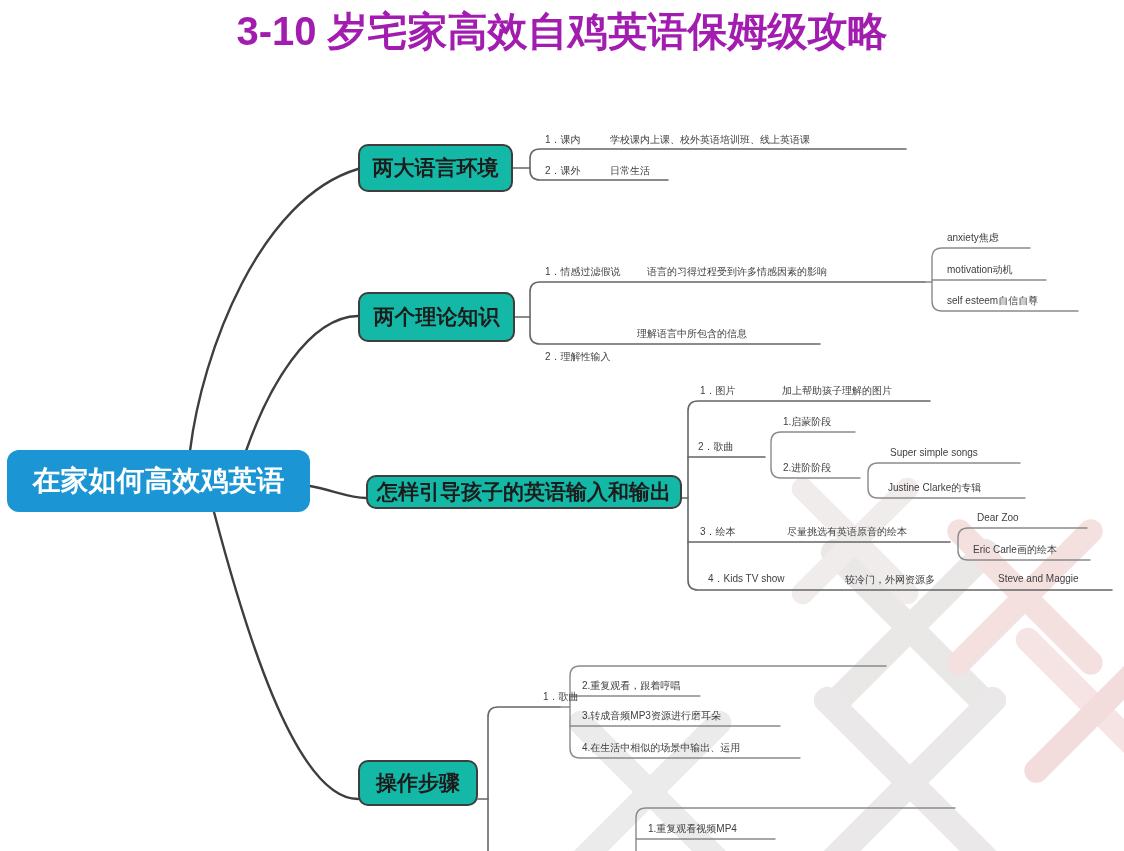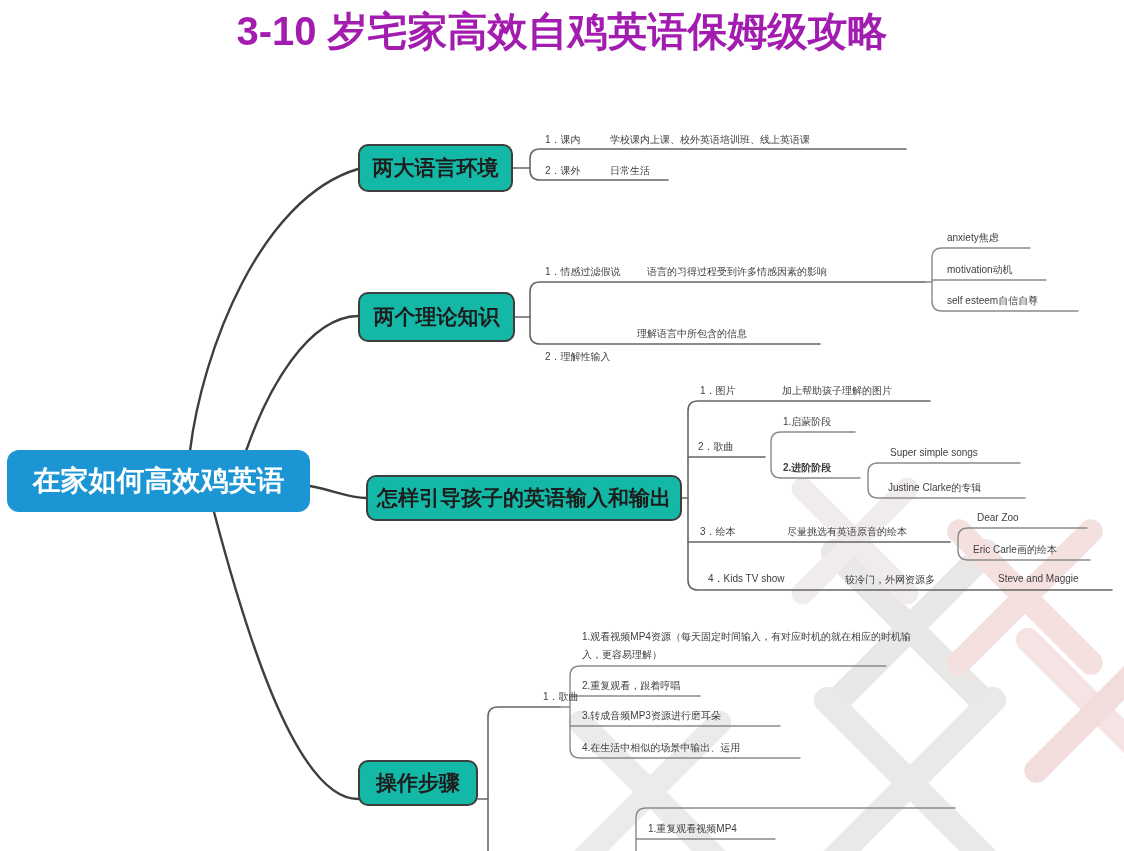--- a/index.html
+++ b/index.html
@@ -85,52 +85,51 @@
   </svg>
 
   <div class="layer-text">
 
     <div class="title">3-10 岁宅家高效自鸡英语保姆级攻略</div>
 
     <div class="root">在家如何高效鸡英语</div>
 
     <div class="topic" style="left:358px;top:144px;width:155px;height:48px;">两大语言环境</div>
     <div class="topic" style="left:358px;top:292px;width:157px;height:50px;">两个理论知识</div>
-    <div class="topic" style="left:366px;top:475px;width:316px;height:46px;">怎样引导孩子的英语输入和输出</div>
+    <div class="topic" style="left:366px;top:475px;width:316px;height:34px;">怎样引导孩子的英语输入和输出</div>
     <div class="topic" style="left:358px;top:760px;width:120px;height:46px;">操作步骤</div>
 
     <div class="t" style="left:545px;top:131px;">1．课内</div>
     <div class="t" style="left:610px;top:131px;">学校课内上课、校外英语培训班、线上英语课</div>
     <div class="t" style="left:545px;top:162px;">2．课外</div>
     <div class="t" style="left:610px;top:162px;">日常生活</div>
 
     <div class="t" style="left:545px;top:263px;">1．情感过滤假说</div>
     <div class="t" style="left:647px;top:263px;">语言的习得过程受到许多情感因素的影响</div>
     <div class="t" style="left:947px;top:229px;">anxiety焦虑</div>
     <div class="t" style="left:947px;top:261px;">motivation动机</div>
     <div class="t" style="left:947px;top:292px;">self esteem自信自尊</div>
     <div class="t" style="left:545px;top:325px;margin-top:23px;">2．理解性输入</div>
     <div class="t" style="left:637px;top:325px;">理解语言中所包含的信息</div>
 
     <div class="t" style="left:700px;top:382px;">1．图片</div>
     <div class="t" style="left:782px;top:382px;">加上帮助孩子理解的图片</div>
     <div class="t" style="left:698px;top:438px;">2．歌曲</div>
     <div class="t" style="left:783px;top:413px;">1.启蒙阶段</div>
-    <div class="t" style="left:783px;top:459px;font-weight:bold;">2.进阶阶段</div>
+    <div class="t" style="left:783px;top:459px;">2.进阶阶段</div>
     <div class="t" style="left:890px;top:444px;">Super simple songs</div>
     <div class="t" style="left:888px;top:479px;">Justine Clarke的专辑</div>
     <div class="t" style="left:700px;top:523px;">3．绘本</div>
     <div class="t" style="left:787px;top:523px;">尽量挑选有英语原音的绘本</div>
     <div class="t" style="left:977px;top:509px;">Dear Zoo</div>
     <div class="t" style="left:973px;top:541px;">Eric Carle画的绘本</div>
     <div class="t" style="left:708px;top:570px;">4．Kids TV show</div>
     <div class="t" style="left:845px;top:571px;">较冷门，外网资源多</div>
     <div class="t" style="left:998px;top:570px;">Steve and Maggie</div>
 
     <div class="t" style="left:503px;top:688px;margin-left:40px;">1．歌曲</div>
-    <div class="t wrap" style="left:582px;top:628px;width:330px;">1.观看视频MP4资源（每天固定时间输入，有对应时机的就在相应的时机输入，更容易理解）</div>
     <div class="t" style="left:582px;top:677px;">2.重复观看，跟着哼唱</div>
     <div class="t" style="left:582px;top:707px;">3.转成音频MP3资源进行磨耳朵</div>
     <div class="t" style="left:582px;top:739px;">4.在生活中相似的场景中输出、运用</div>
     <div class="t" style="left:648px;top:820px;">1.重复观看视频MP4</div>
 
   </div>
 </div>
 
 </body></html>

